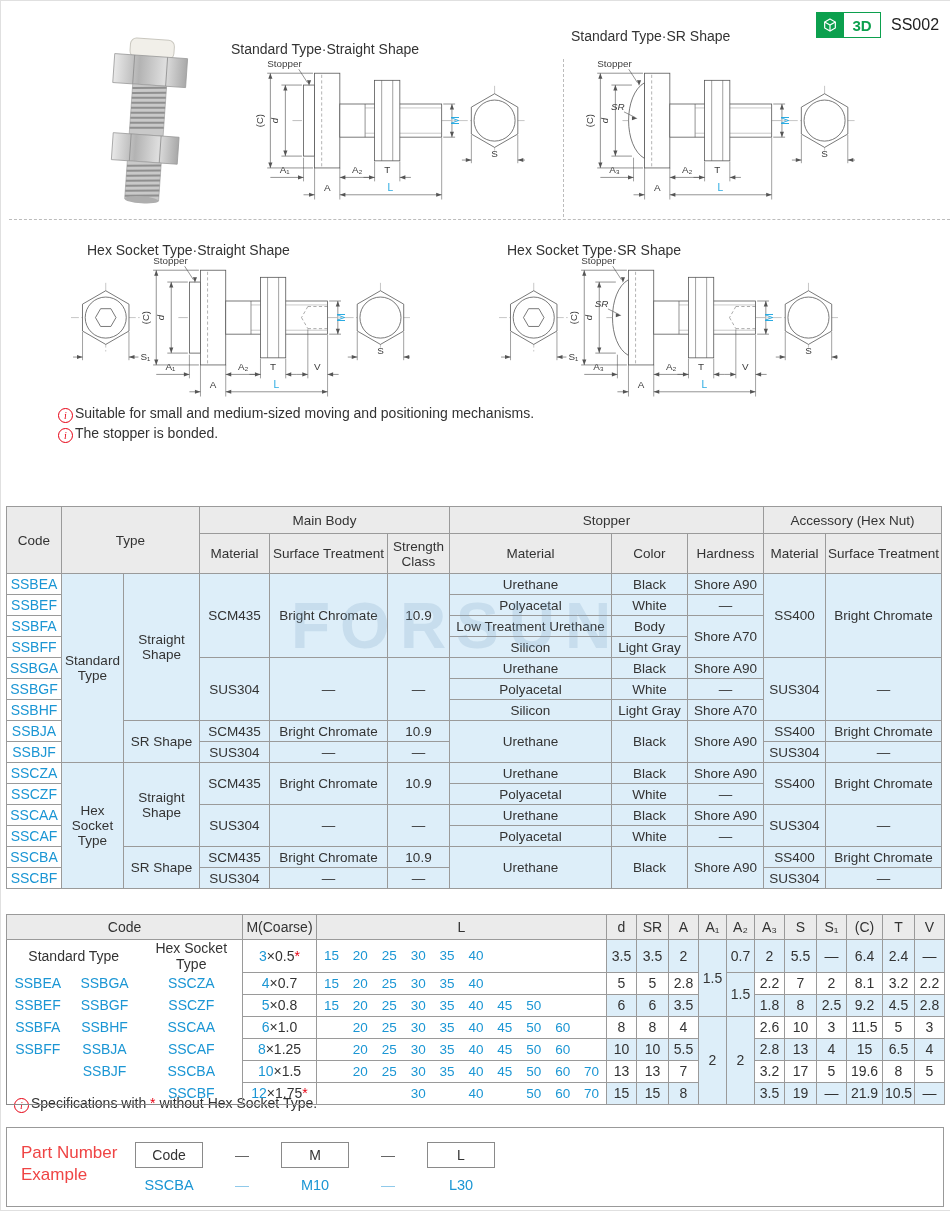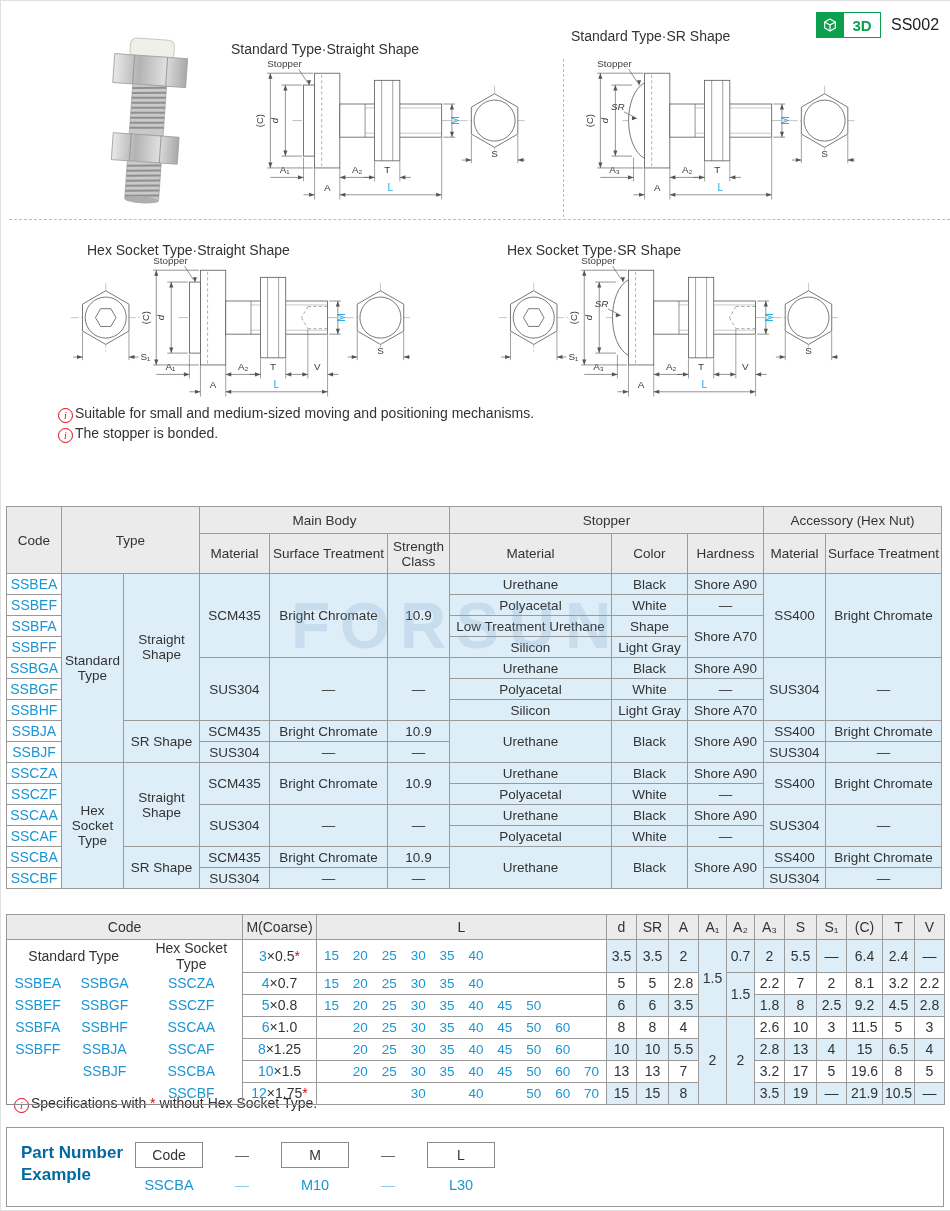--- a/index.html
+++ b/index.html
@@ -40,21 +40,21 @@
   .dt .mn{color:#1b96d4;}
   .dt .st{color:#e60012;}
   .dt td.lc{padding:0;}
   .lg{display:grid;grid-template-columns:repeat(10,1fr);color:#1b96d4;font-size:13.5px;}
   .dt td.dc{background:#fff;}
   .dt td.dc.blue{background:#ddeef9;}
   
   .footnote{position:absolute;left:6px;top:1094px;font-size:14px;color:#333;margin-left:7px;}
   
   .pnbox{position:absolute;left:5px;top:1126px;width:936px;height:78px;border:1px solid #999;}
-  .pn-title{position:absolute;left:14px;top:14px;font-size:17px;font-weight:bold;color:#0369a1;line-height:22px;}
+  .pn-title{position:absolute;left:14px;top:14px;font-size:17px;font-weight:normal;color:#ef4444;line-height:22px;}
   .pn-flow{position:absolute;left:116px;top:12px;}
   .pn-row{display:grid;grid-template-columns:92px 54px 92px 54px 92px;align-items:center;justify-items:center;height:30px;}
   .pn-box{width:66px;height:24px;border:1px solid #8a8a8a;font-size:14px;display:flex;align-items:center;justify-content:center;color:#333;}
   .pn-dash{color:#666;font-size:14px;}
   .pn-dash.blue{color:#8fc9ea;}
   .pn-val{color:#1b96d4;font-size:14.5px;}
 </style>
 </head>
 <body>
 
@@ -500,21 +500,21 @@
           </tr>
           <tr class="br">
             <td class="code">SSBEF</td>
             <td class="b">Polyacetal</td>
             <td class="b">White</td>
             <td class="b">—</td>
           </tr>
           <tr class="br">
             <td class="code">SSBFA</td>
             <td class="b">Low Treatment Urethane</td>
-            <td class="b">Shape</td>
+            <td class="b">Body</td>
             <td class="b" rowspan="2">Shore A70</td>
           </tr>
           <tr class="br">
             <td class="code">SSBFF</td>
             <td class="b">Silicon</td>
             <td class="b">Light Gray</td>
           </tr>
           <tr class="br">
             <td class="code">SSBGA</td>
             <td class="b" rowspan="3">SUS304</td>

